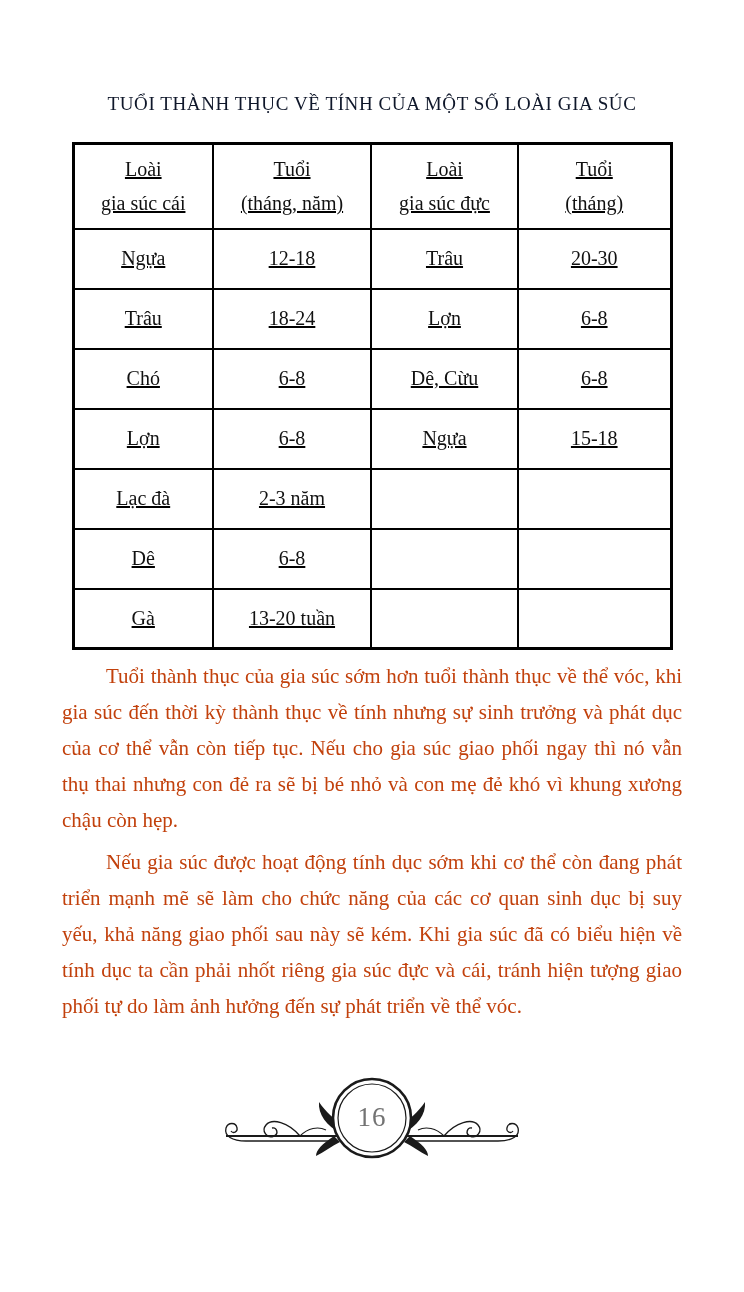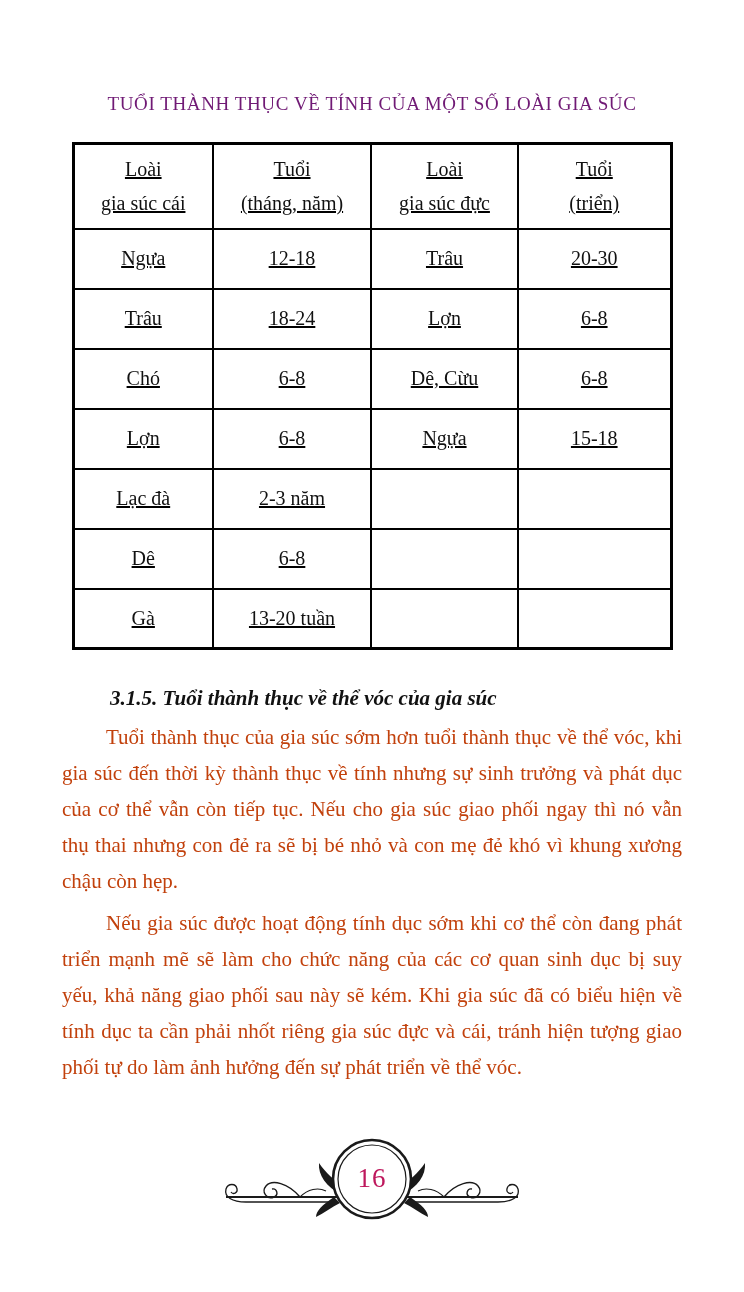--- a/index.html
+++ b/index.html
@@ -12,21 +12,21 @@
     color: #000000;
     font-family: "Liberation Serif", "DejaVu Serif", serif;
     overflow: hidden;
   }
   .doc-title {
     padding-top: 93px;
     text-align: center;
     font-size: 19px;
     font-weight: normal;
     letter-spacing: 0.6px;
-    color: #701a75;
+    color: #0f172a;
   }
   table.maturity-table {
     border-collapse: collapse;
     table-layout: fixed;
     width: 598px;
     margin: 27px auto 0 auto;
     border: 3px solid #000;
     text-decoration: underline;
   }
   table.maturity-table th,
@@ -65,21 +65,21 @@
     height: 96px;
   }
   .ornament svg { display: block; }
   .page-number {
     position: absolute;
     top: 28px;
     left: 0;
     width: 100%;
     text-align: center;
     font-size: 27px;
-    color: #be185d;
+    color: #737373;
     letter-spacing: 1px;
   }
 </style>
 </head>
 <body>
 
 <div class="page">
 
   <div class="doc-title">TUỔI THÀNH THỤC VỀ TÍNH CỦA MỘT SỐ LOÀI GIA SÚC</div>
 
@@ -99,21 +99,21 @@
         <th>
           <span class="hdr-line">Tuổi</span>
           <span class="hdr-line">(tháng, năm)</span>
         </th>
         <th>
           <span class="hdr-line">Loài</span>
           <span class="hdr-line">gia súc đực</span>
         </th>
         <th>
           <span class="hdr-line">Tuổi</span>
-          <span class="hdr-line">(triển)</span>
+          <span class="hdr-line">(tháng)</span>
         </th>
       </tr>
     </thead>
     <tbody>
       <tr>
         <td>Ngựa</td>
         <td>12-18</td>
         <td>Trâu</td>
         <td>20-30</td>
       </tr>
@@ -149,21 +149,20 @@
       </tr>
       <tr>
         <td>Gà</td>
         <td>13-20 tuần</td>
         <td></td>
         <td></td>
       </tr>
     </tbody>
   </table>
 
-  <div class="section-heading">3.1.5. Tuổi thành thục về thể vóc của gia súc</div>
 
   <p class="body-para first">Tuổi thành thục của gia súc sớm hơn tuổi thành thục về thể vóc, khi gia súc đến thời kỳ thành thục về tính nhưng sự sinh trưởng và phát dục của cơ thể vẫn còn tiếp tục. Nếu cho gia súc giao phối ngay thì nó vẫn thụ thai nhưng con đẻ ra sẽ bị bé nhỏ và con mẹ đẻ khó vì khung xương chậu còn hẹp.</p>
   <p class="body-para">Nếu gia súc được hoạt động tính dục sớm khi cơ thể còn đang phát triển mạnh mẽ sẽ làm cho chức năng của các cơ quan sinh dục bị suy yếu, khả năng giao phối sau này sẽ kém. Khi gia súc đã có biểu hiện về tính dục ta cần phải nhốt riêng gia súc đực và cái, tránh hiện tượng giao phối tự do làm ảnh hưởng đến sự phát triển về thể vóc.</p>
 
   <div class="ornament">
     <svg width="300" height="96" viewBox="0 0 300 96" aria-hidden="true">
       <defs>
         <g id="flourish-side">
 
           <path d="M4 62 H120" stroke="#1a1a1a" stroke-width="2.2" fill="none"></path>

